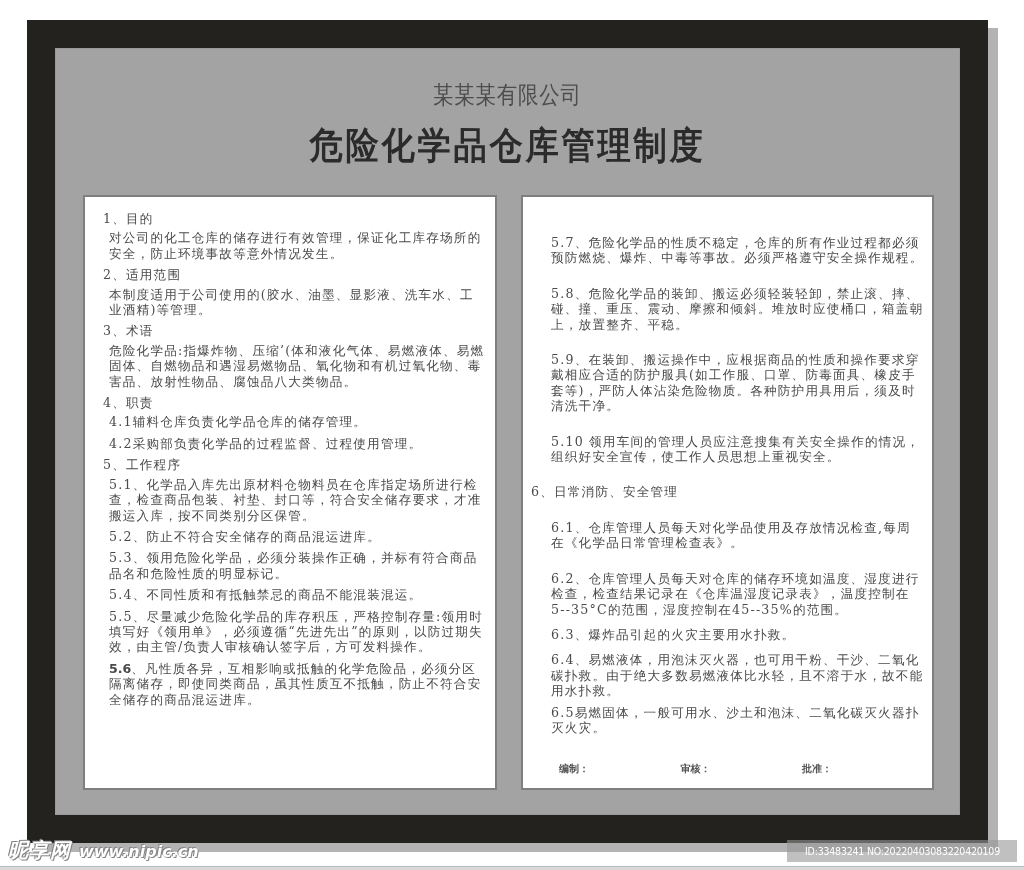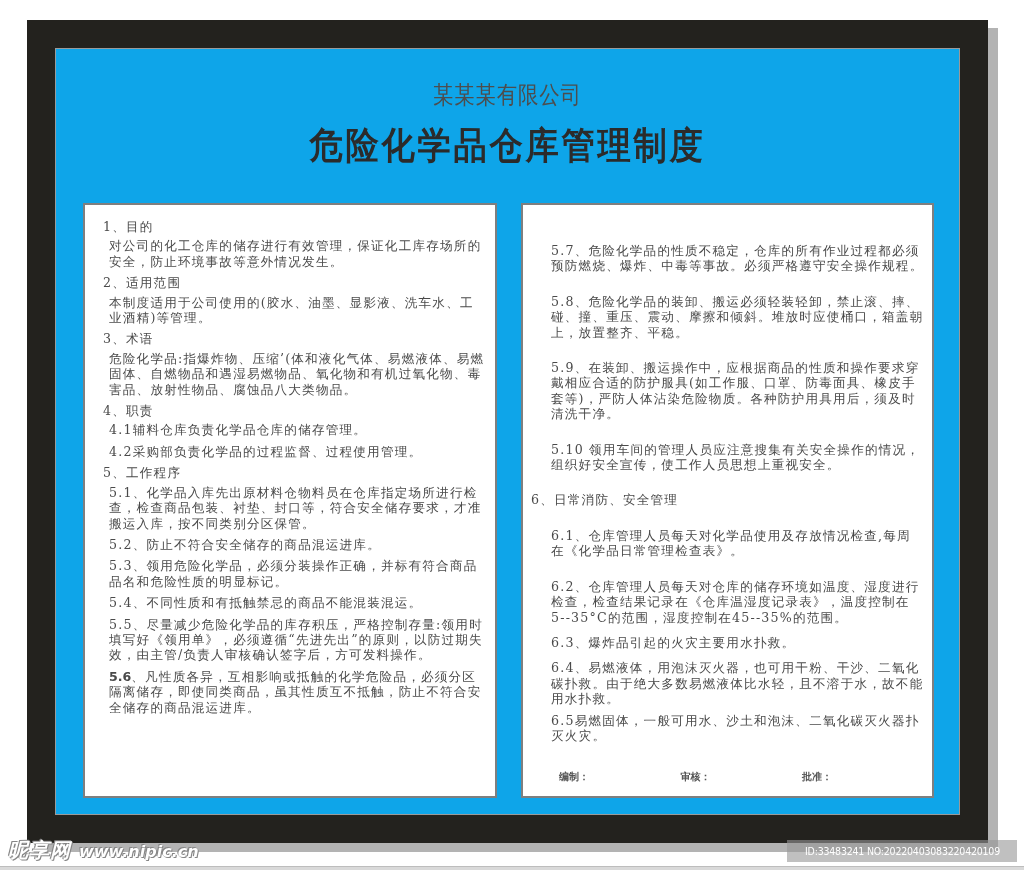--- a/index.html
+++ b/index.html
@@ -12,37 +12,37 @@
     .shadow {
       position: absolute; left: 37px; top: 28px; width: 961px; height: 824px;
       background: #b3b3b3;
     }
     .frame {
       position: absolute; left: 27px; top: 20px; width: 961px; height: 823px;
       background: #23221e;
     }
     .board {
       position: absolute; left: 55px; top: 48px; width: 905px; height: 767px;
-      background: #0ea5e9;
+      background: #a3a3a3;
       border: 1px solid #9a9a9a; box-sizing: border-box;
     }
     .company {
       position: absolute; left: 0; top: 30px; width: 100%;
       text-align: center; font-family: "DejaVu Sans", sans-serif;
       font-size: 24px; color: #4d4d4d; letter-spacing: 1px;
       transform: scaleX(0.85);
     }
     .title {
       position: absolute; left: 0; top: 72px; width: 100%;
       text-align: center; font-family: "DejaVu Sans", sans-serif;
       font-weight: bold; font-size: 37px; color: #2b2b2b; letter-spacing: 3px;
       transform: scaleX(0.9);
     }
     .panel {
-      position: absolute; top: 154px; height: 595px;
+      position: absolute; top: 146px; height: 595px;
       border: 2px solid #7f7f7f; box-sizing: border-box; background: #fff;
     }
     .panel.left { left: 27px; width: 414px; }
     .panel.right { left: 465px; width: 413px; }
     .content {
       position: absolute; left: 18px; right: 8px; top: 14px;
       font-size: 12.6px; line-height: 15.4px; color: #4a4a4a;
       letter-spacing: 1.2px;
     }
     .sec-h { margin: 0 0 4px 0; }

